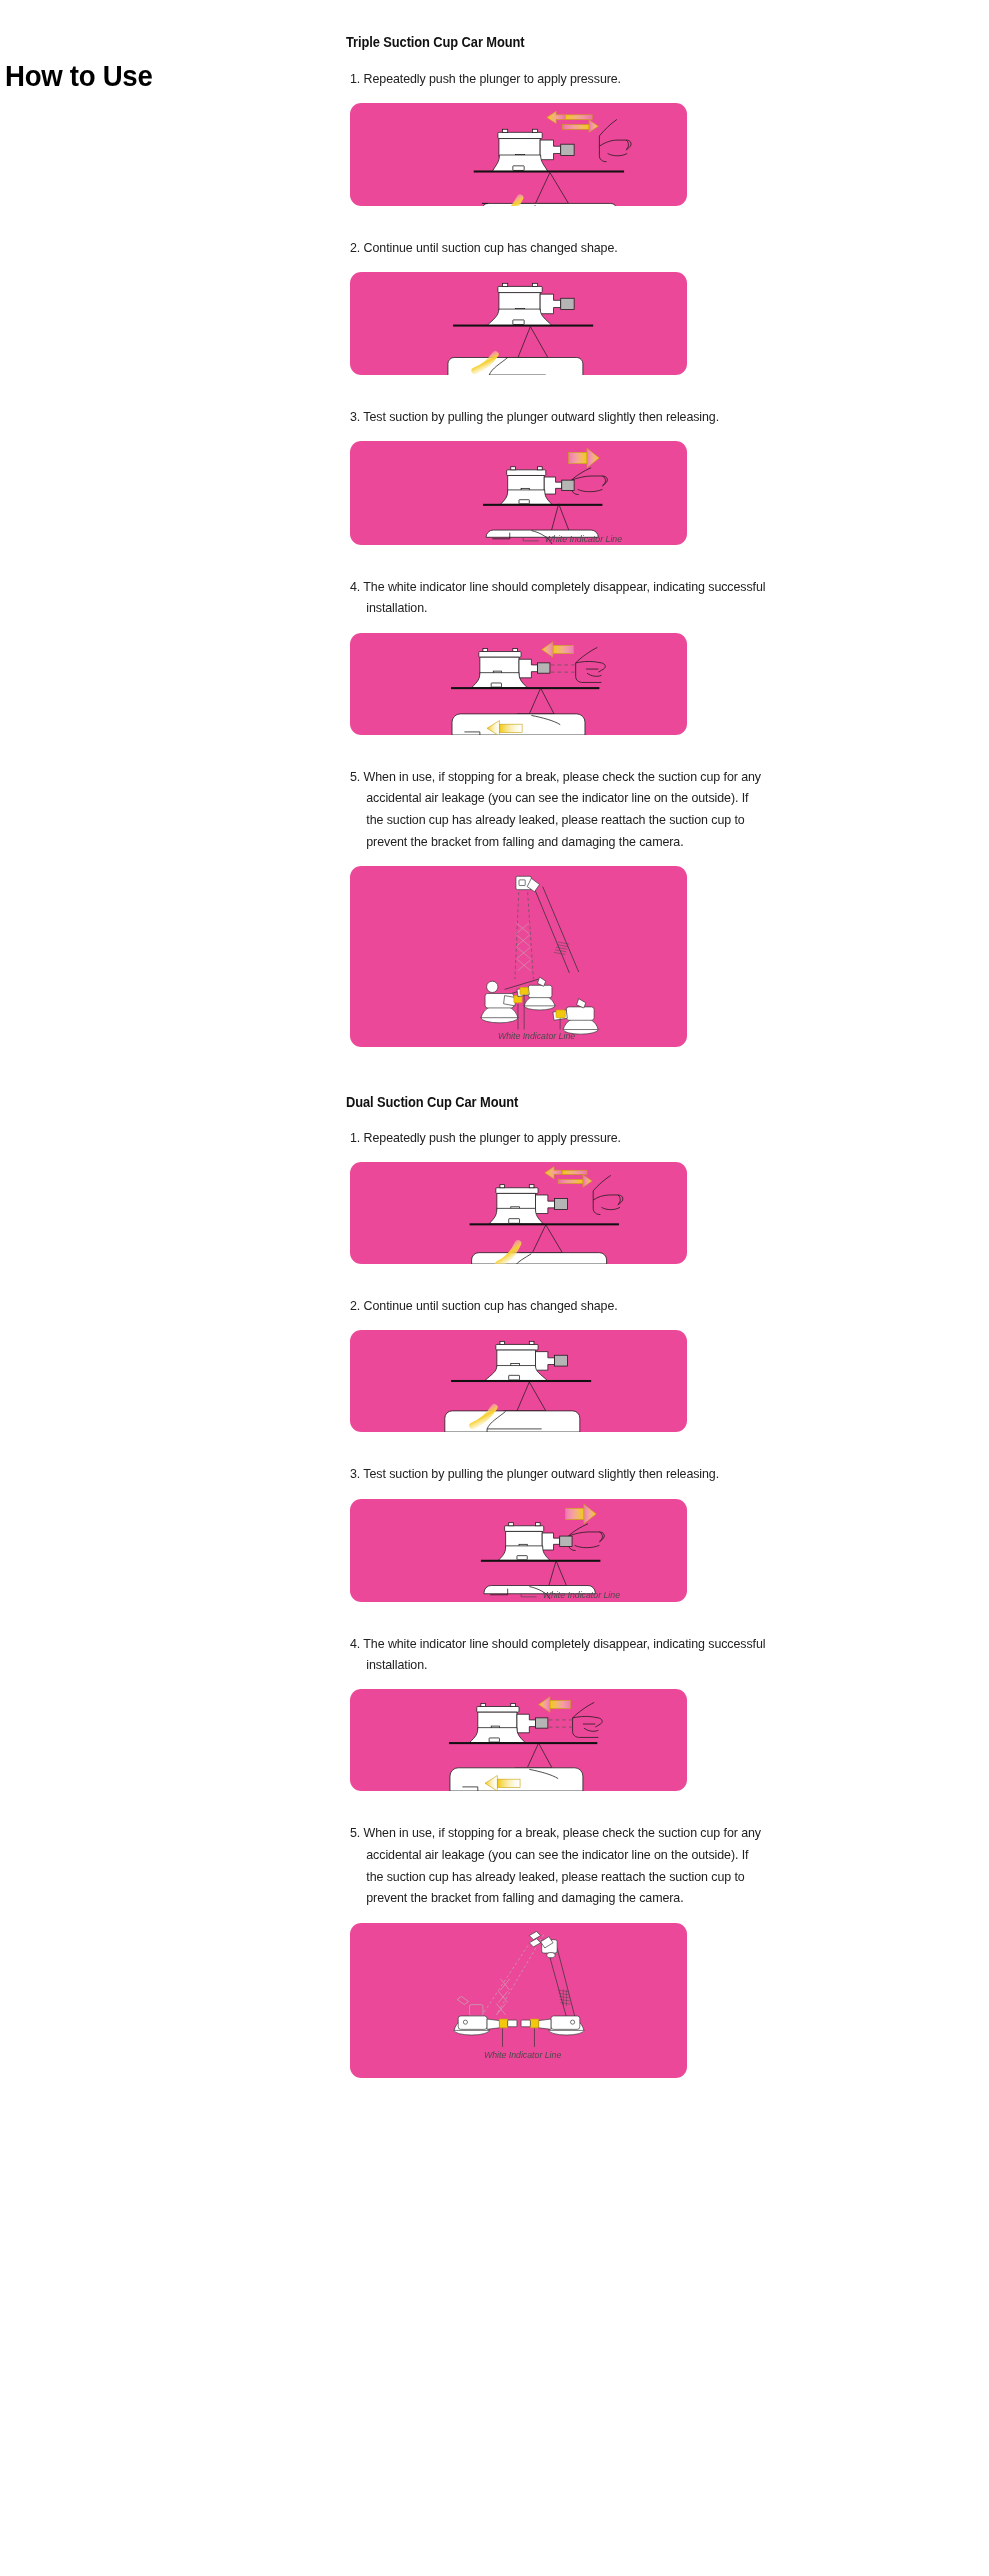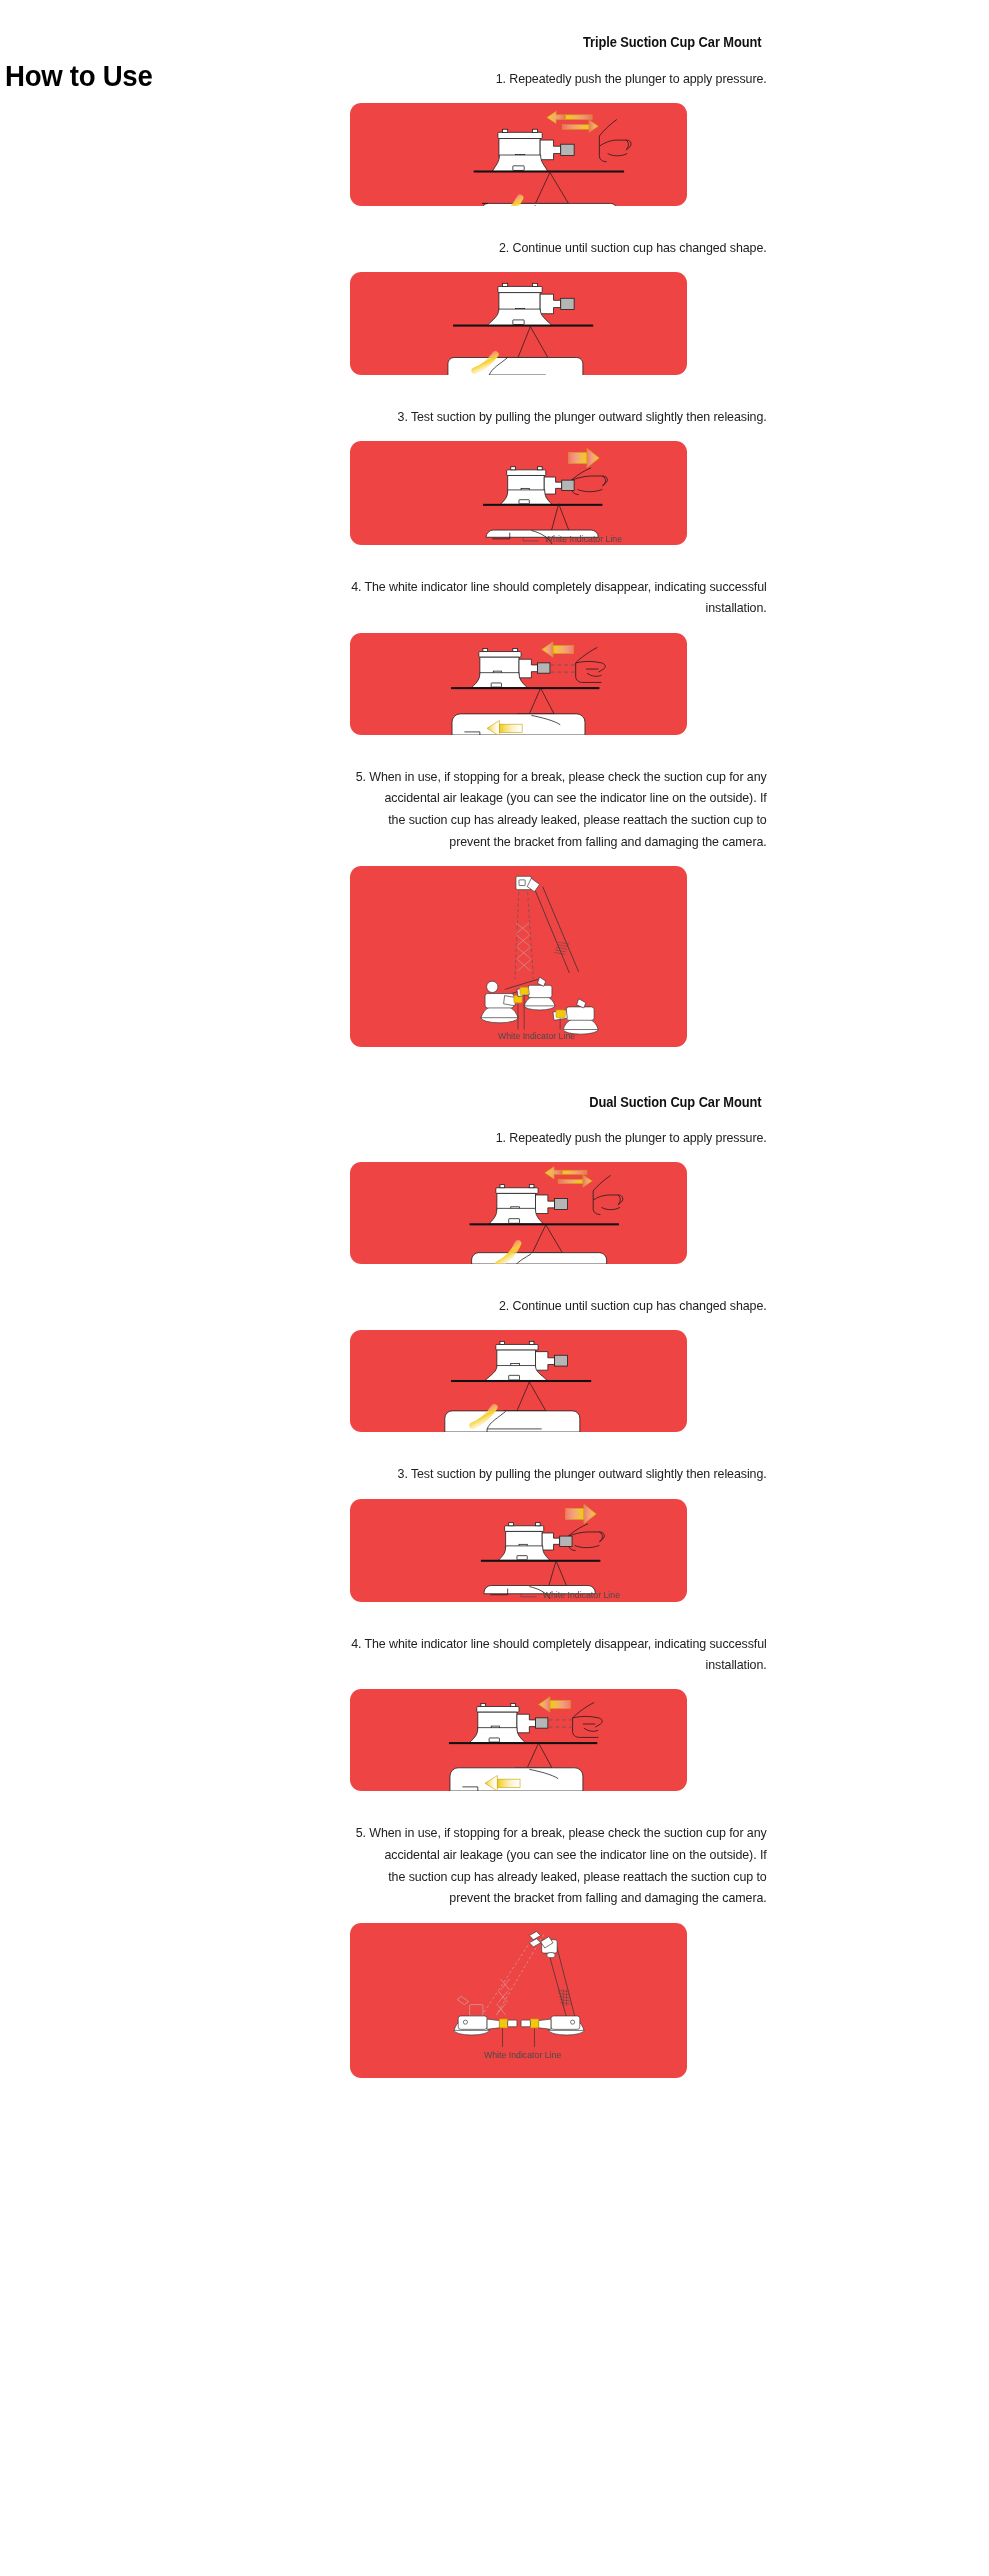--- a/index.html
+++ b/index.html
@@ -31,21 +31,20 @@
     transform: scaleX(0.92);
     transform-origin: left center;
   }
 
   
   .content {
     position: absolute;
     left: 334px;
     top: 0;
     width: 464px;
-    text-align: right;
   }
 
   .section { padding-top: 0; }
 
   .section-heading {
     font-size: 14px;
     font-weight: 700;
     color: #111111;
     letter-spacing: -0.1px;
     margin: 0 0 0 12.4px;
@@ -64,24 +63,25 @@
     padding-left: 17.5px;
     text-indent: -17.5px;
     width: 448px;
     transform: scaleX(0.93);
     transform-origin: left center;
   }
 
   .panel {
     position: relative;
     width: 337px;
-    background: #ef4444;
+    background: #ec4899;
     border-radius: 11.3px;
     margin-top: 13.4px;
     overflow: hidden;
+    font-style: italic;
   }
   .panel svg { display: block; width: 100%; height: 100%; }
 
   .spacer-after-panel { height: 31px; }
 
   .label-ind {
     font-size: 17px;
     fill: #4a4a4a;
     font-family: "Liberation Sans", sans-serif;
   }

